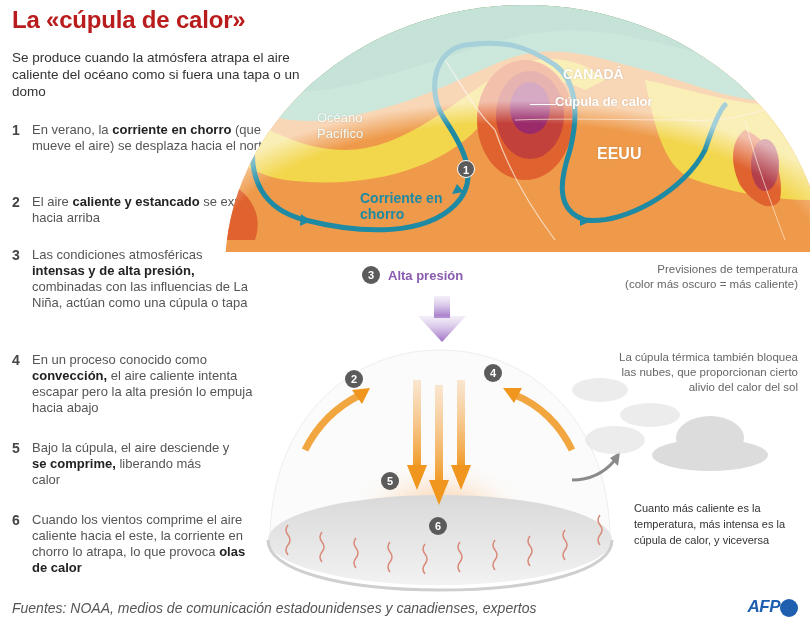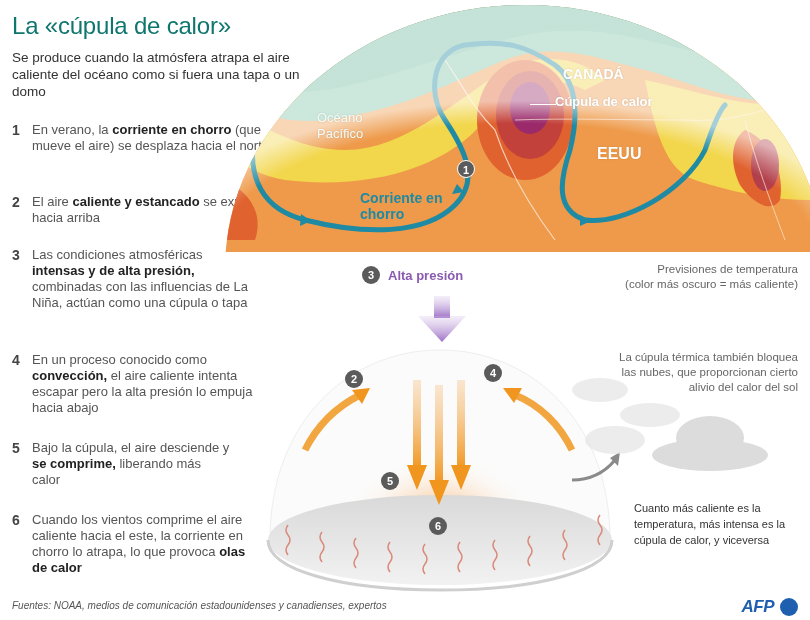--- a/index.html
+++ b/index.html
@@ -1,19 +1,19 @@
 <!DOCTYPE html>
 <html><head>
 <meta charset="utf-8">
 <style>
   * { box-sizing: border-box; margin: 0; padding: 0; }
   html, body { width: 810px; height: 620px; background: #ffffff; overflow: hidden; }
   body { position: relative; font-family: "Liberation Sans", "DejaVu Sans", sans-serif; color: #3a3a3a; }
 
-  .title { position: absolute; left: 12px; top: 12px; font-size: 24px; font-weight: normal; color: #0f766e; letter-spacing: -0.2px; }
+  .title { position: absolute; left: 12px; top: 6px; font-size: 24px; font-weight: bold; color: #b91c1c; letter-spacing: -0.2px; }
   .subtitle { position: absolute; left: 12px; top: 49px; width: 290px; font-size: 13.5px; line-height: 17px; color: #333; }
 
   .steps { position: absolute; left: 12px; top: 122px; width: 270px; }
   .step { position: absolute; left: 0; width: 270px; display: flex; font-size: 13px; line-height: 16px; color: #555; }
   .step .num { width: 20px; font-weight: bold; color: #444; flex: none; font-size: 14px; }
   .step .txt b { color: #222; }
 
   .map { position: absolute; left: 225px; top: 0; width: 585px; height: 252px; overflow: hidden; }
   .map svg { width: 100%; height: 100%; display: block; }
 
@@ -24,22 +24,22 @@
 
   .legend-note { position: absolute; right: 12px; top: 262px; font-size: 11.5px; line-height: 15px; color: #666; text-align: right; }
   .alta { position: absolute; left: 362px; top: 266px; display: flex; align-items: center; gap: 8px; }
   .alta .lbl { color: #8a5bb0; font-weight: bold; font-size: 13px; }
   .arrow-down { position: absolute; left: 412px; top: 296px; width: 60px; height: 48px; }
 
   .dome { position: absolute; left: 260px; top: 340px; width: 360px; height: 260px; }
   .clouds-note { position: absolute; right: 12px; top: 342px; width: 190px; text-align: right; font-size: 11.5px; line-height: 15px; color: #666; margin-top: 8px; }
   .clouds { position: absolute; left: 560px; top: 360px; width: 220px; height: 120px; }
   .hot-note { position: absolute; left: 634px; top: 500px; width: 175px; font-size: 11px; line-height: 16px; color: #333; }
-  .footer-src { position: absolute; left: 12px; top: 600px; font-size: 10px; font-style: italic; color: #555; }
-  .afp { position: absolute; right: 12px; top: 597px; display: flex; align-items: center; gap: 6px; }
+  .footer-src { position: absolute; left: 12px; top: 600px; font-size: 14px; font-style: italic; color: #555; }
+  .afp { position: absolute; right: 12px; top: 597px; display: flex; align-items: flex-end; gap: 0; }
   .afp .txt { color: #1f5fb0; font-weight: bold; font-style: italic; font-size: 17px; letter-spacing: -0.5px; }
   .afp .dot { width: 18px; height: 18px; border-radius: 50%; background: #1f5fb0; }
 </style>
 </head>
 <body>
 
 <div class="title">La «cúpula de calor»</div>
 <div class="subtitle">Se produce cuando la atmósfera atrapa el aire caliente del océano como si fuera una tapa o un domo</div>
 
 <div class="steps">

